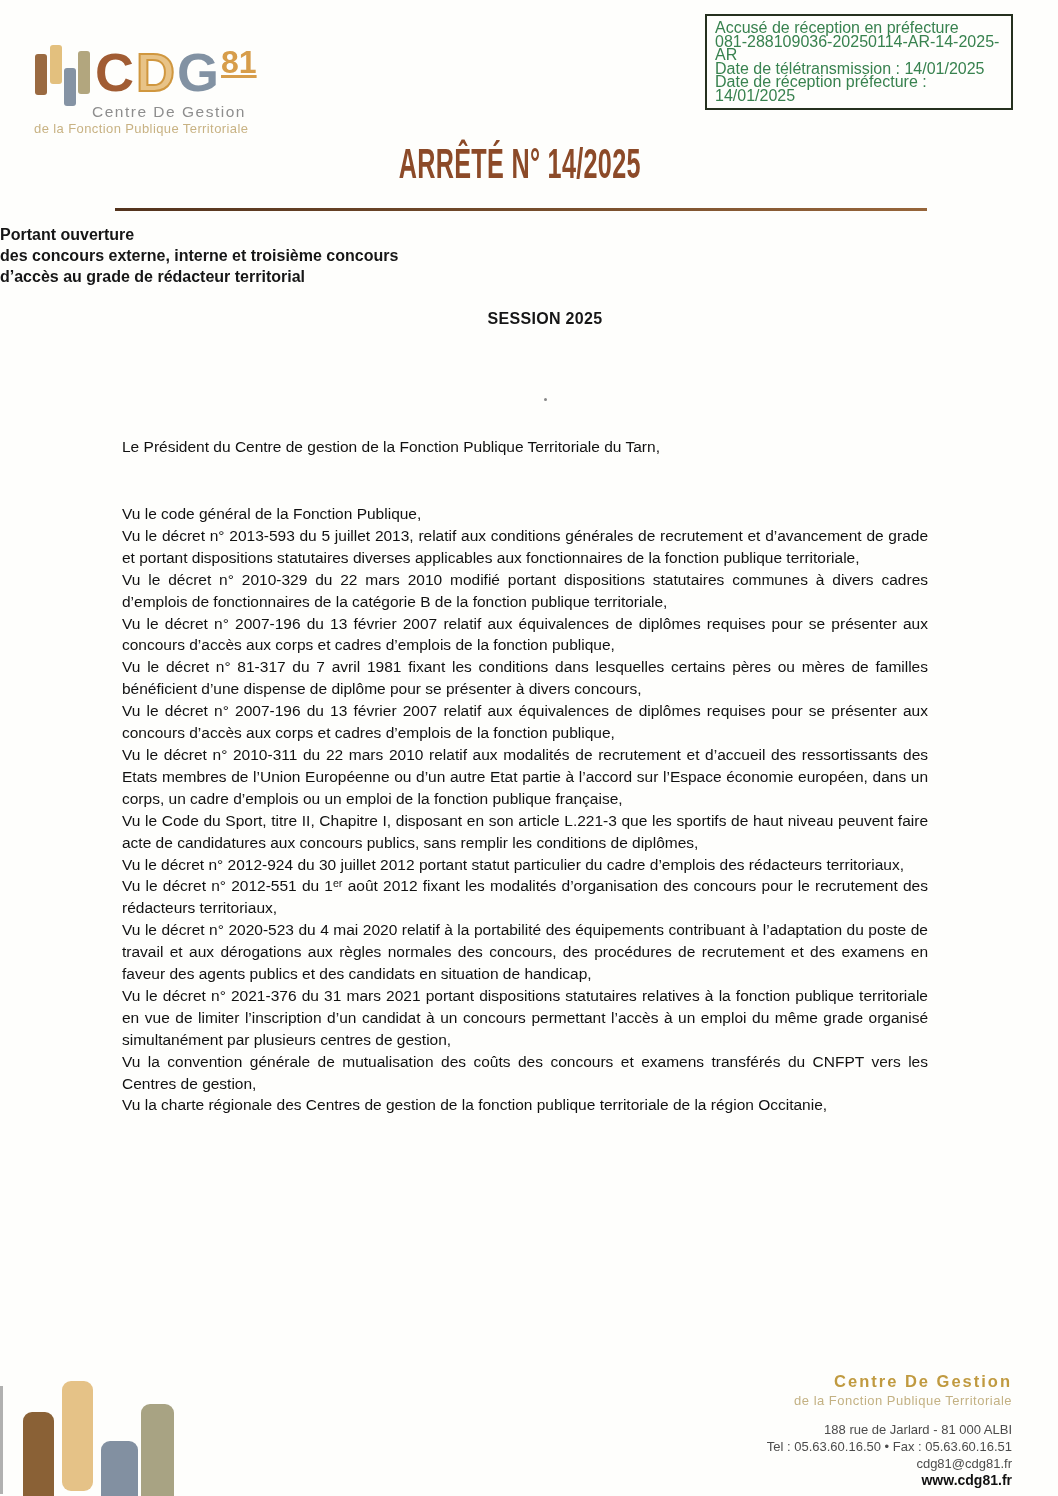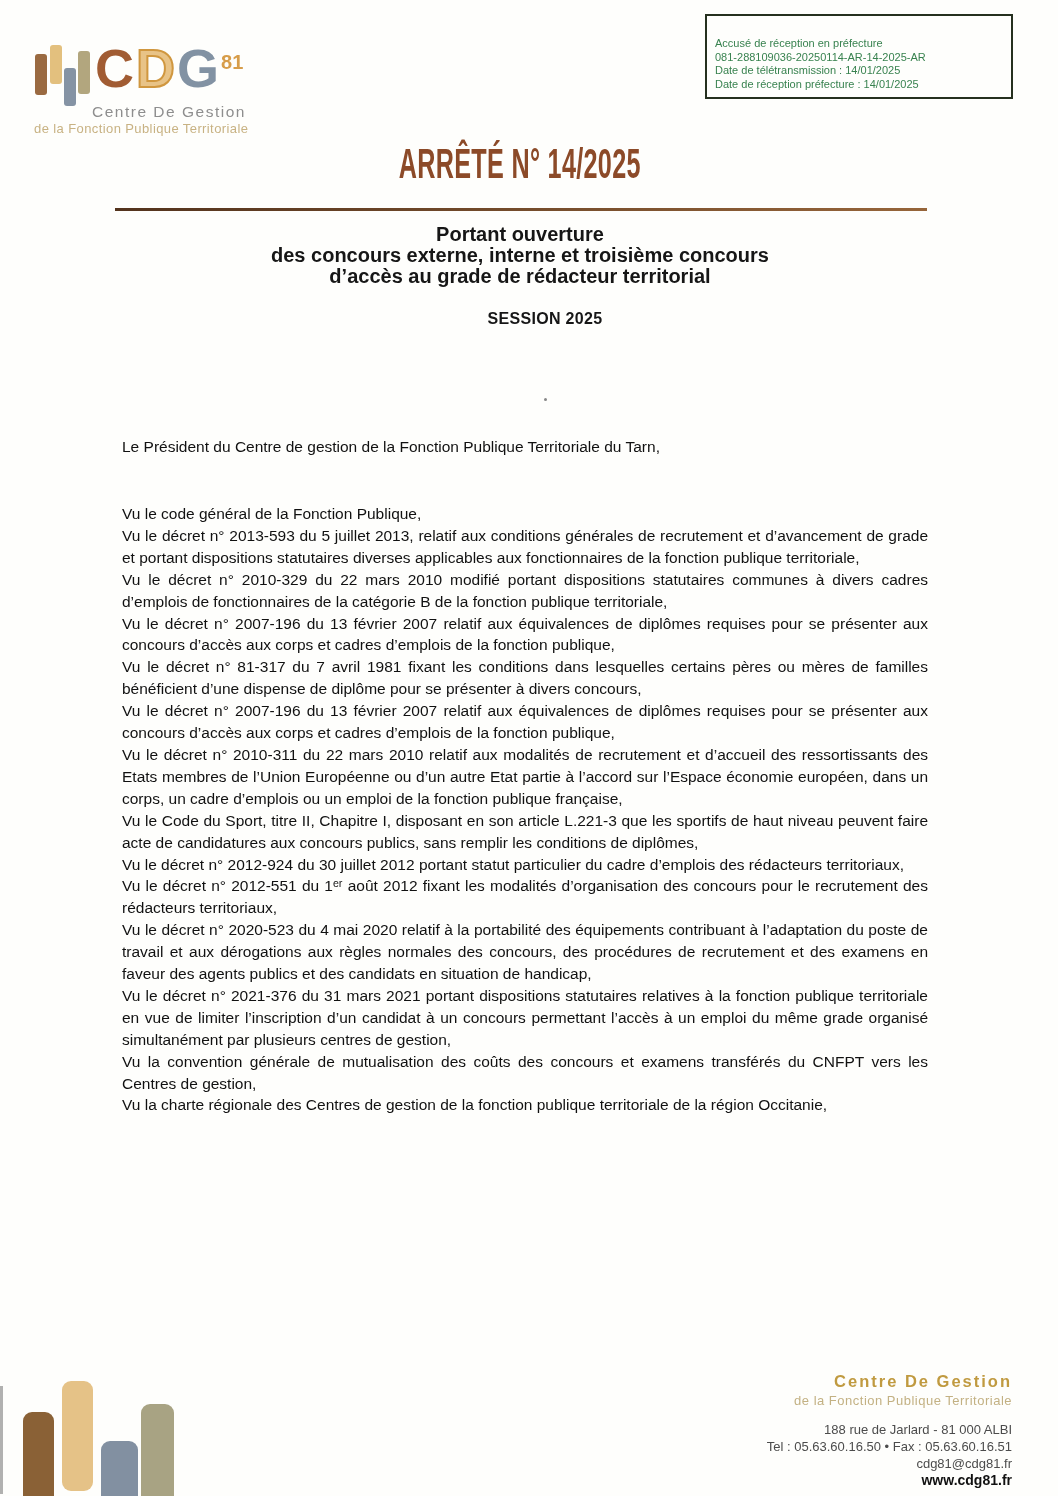--- a/index.html
+++ b/index.html
@@ -18,53 +18,53 @@
   .hb2{left:50px;top:45px;width:12px;height:39px;background:#e3c07e;}
   .hb3{left:64px;top:68px;width:12px;height:38px;background:#8593a4;}
   .hb4{left:78px;top:51px;width:12px;height:43px;background:#b2a67e;}
   .cdg-word{
     position:absolute;left:95px;top:34px;
     font-weight:bold;font-size:54px;line-height:56px;letter-spacing:2px;
   }
   .cdg-c{color:#a15c33;}
   .cdg-d{color:#e8c387;-webkit-text-stroke:2px #d0973f;}
   .cdg-g{color:#8292a3;}
-  .cdg-81{font-size:20px;color:#d79d4a;vertical-align:18px;letter-spacing:0;}
+  .cdg-81{font-size:32px;color:#d79d4a;vertical-align:18px;letter-spacing:0;text-decoration:underline;}
   .org-name{
     position:absolute;left:92px;top:103px;
     font-size:15.5px;color:#8e8e8e;letter-spacing:1.5px;
   }
   .org-sub{
     position:absolute;left:34px;top:121px;
     font-size:13px;color:#c8b283;letter-spacing:0.4px;
   }
   
   .stamp{
     position:absolute;left:705px;top:14px;width:288px;
     border:2px solid #25301f;
-    padding:21px 8px 6px 8px;
-    font-size:11px;line-height:13.5px;
+    padding:5px 8px 6px 8px;
+    font-size:16px;line-height:13.5px;
     color:#38824f;
   }
   
   .title-wrap{position:absolute;left:0;top:140px;width:1040px;text-align:center;}
   .main-title{
     display:inline-block;margin:0;
     font-size:42px;font-weight:bold;letter-spacing:0.5px;
     color:#8c4a28;
     transform:scaleX(0.60);transform-origin:center;
     white-space:nowrap;
   }
   .title-rule{
     position:absolute;left:115px;top:208px;width:812px;height:2.5px;
     background:linear-gradient(to right,#53331d,#96653a);
   }
   .subtitle{
     position:absolute;left:0;top:224px;width:1040px;
-    text-align:center;font-size:20px;font-weight:bold;line-height:21px;color:#161616;
+    text-align:left;font-size:16px;font-weight:bold;line-height:21px;color:#161616;
   }
   .session{
     position:absolute;left:0;top:310px;width:1040px;
     text-align:center;font-size:16px;font-weight:bold;color:#161616;letter-spacing:0.3px;padding-left:25px;
   }
   .stray-dot{position:absolute;left:544px;top:398px;width:3px;height:3px;border-radius:50%;background:#888;}
   
   .intro{
     position:absolute;left:122px;top:438px;width:806px;
     font-size:15.5px;color:#111;

